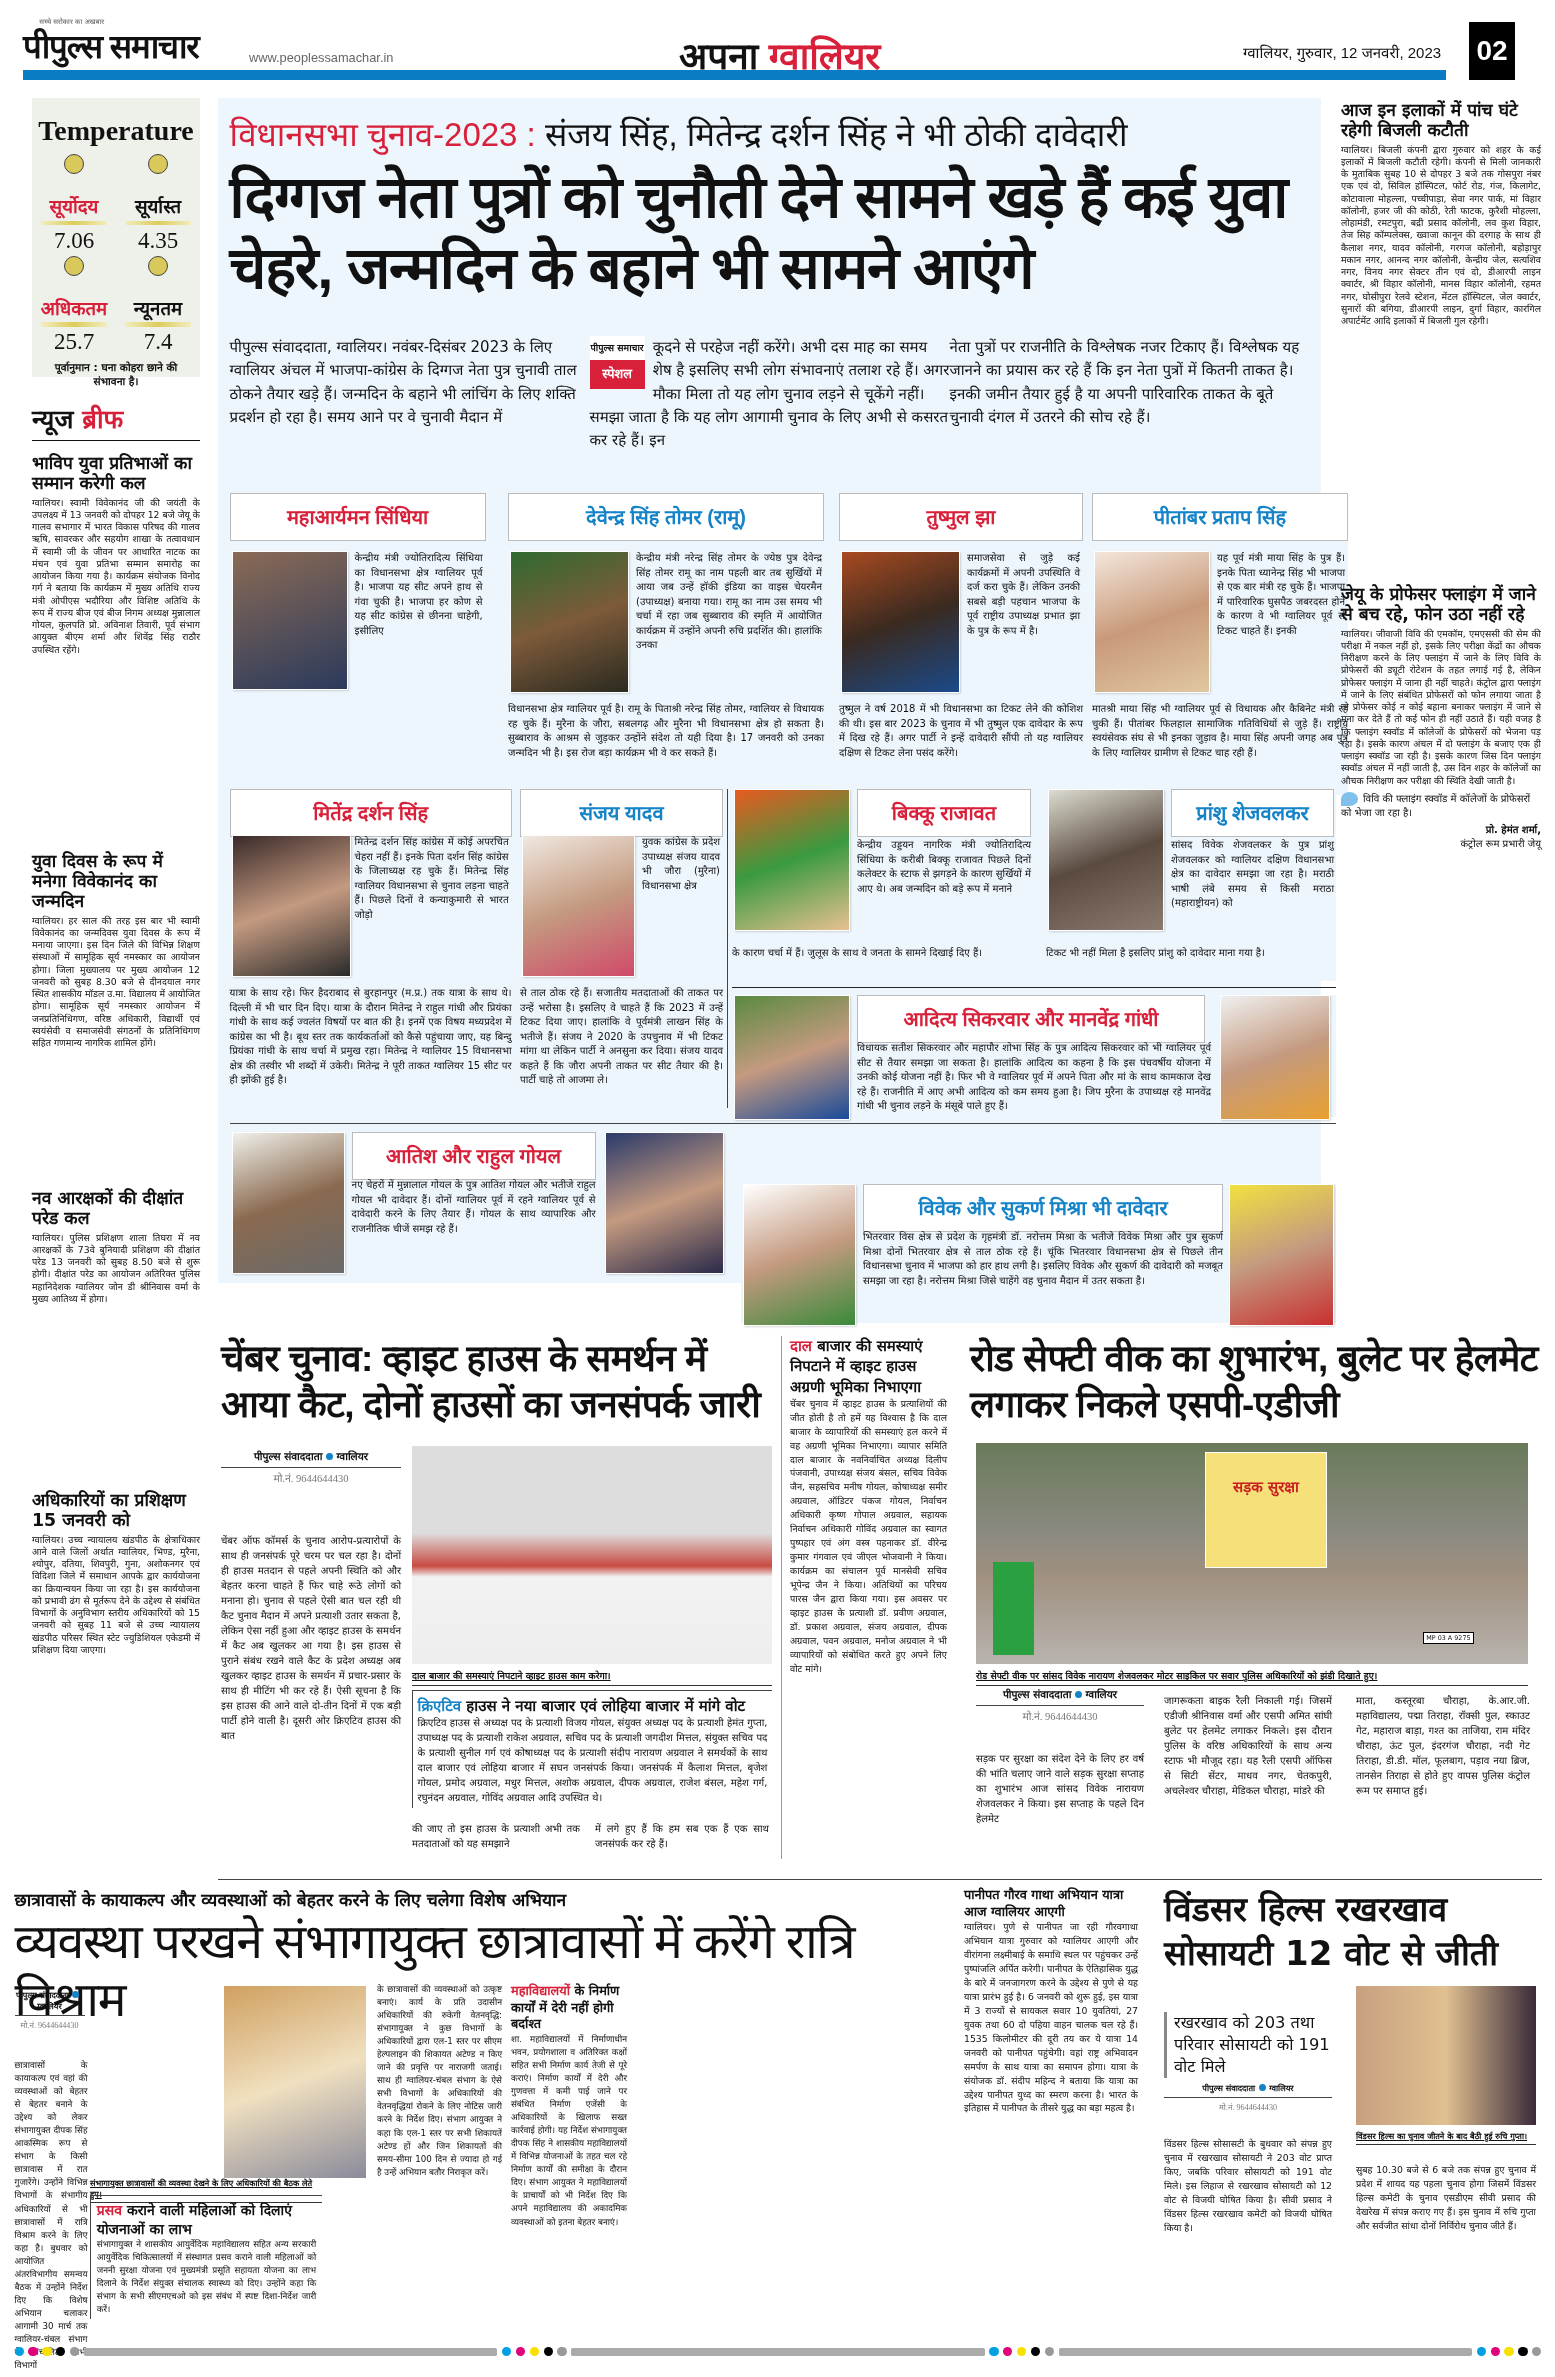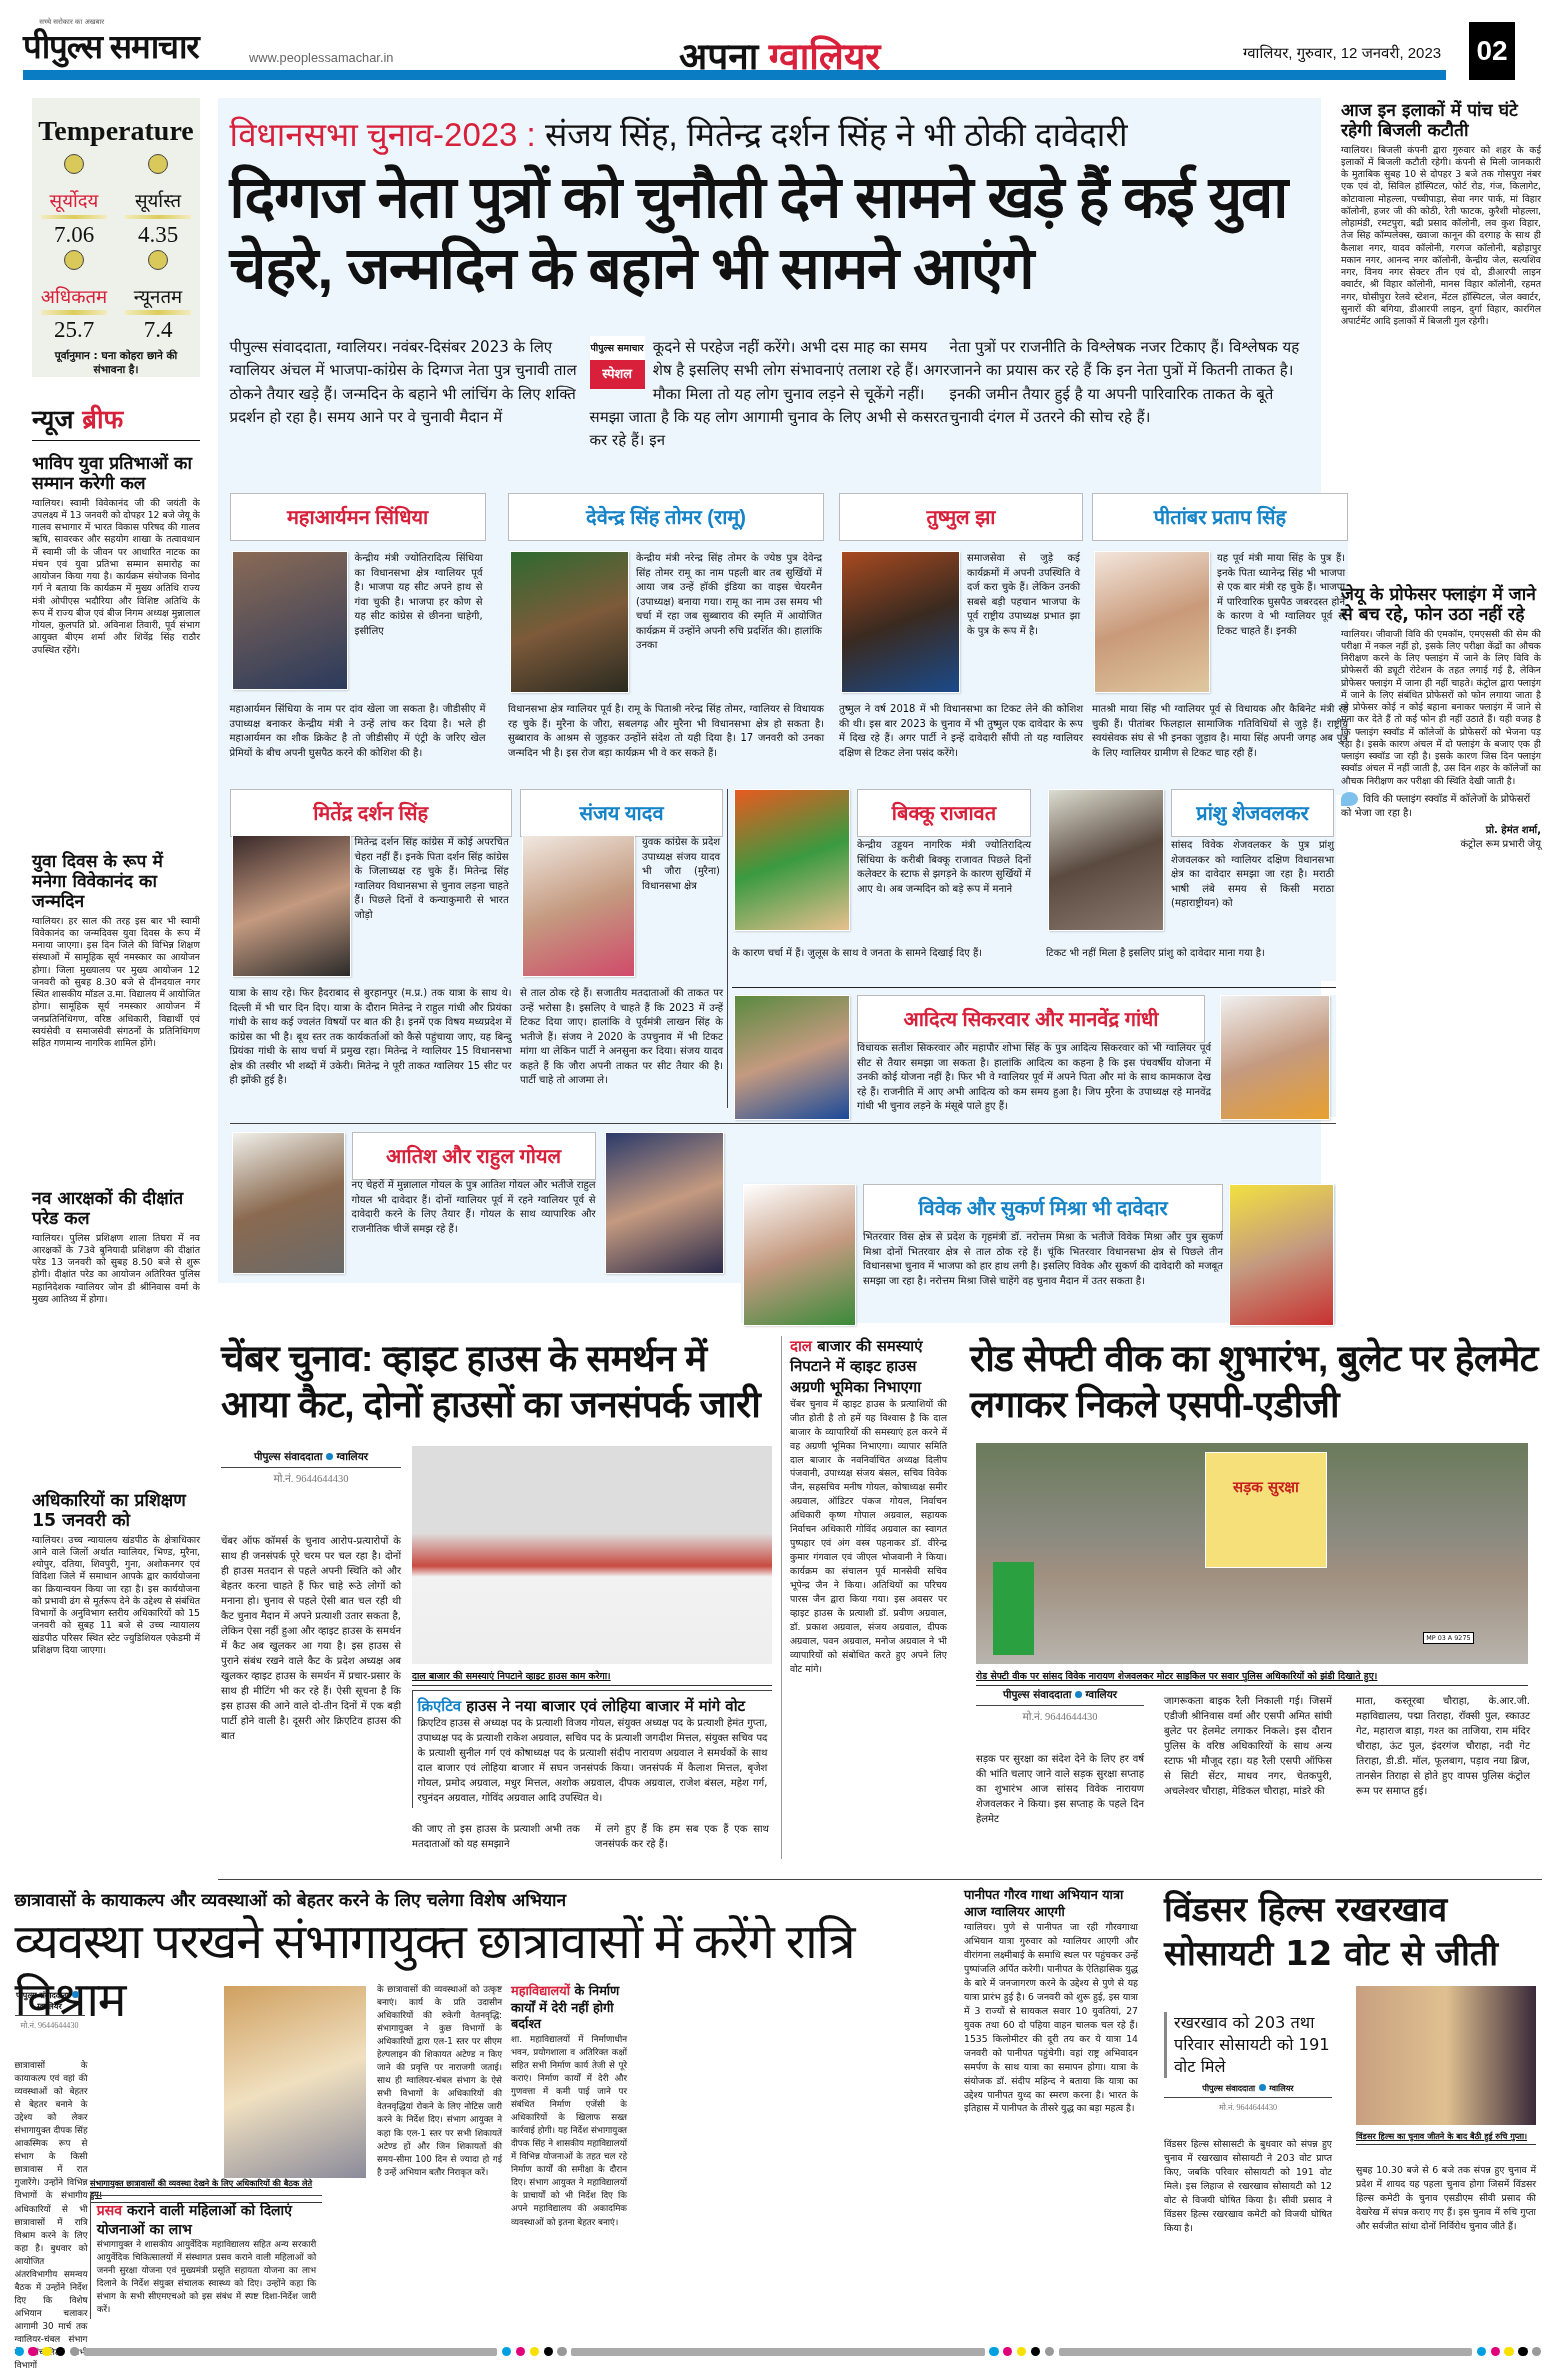--- a/index.html
+++ b/index.html
@@ -10,21 +10,21 @@
 .site{left:226px;top:33px;font-size:12.8px;color:#666;font-family:"Liberation Sans",sans-serif}
 .section-title{left:656px;top:11.6px;font-size:37px;font-weight:bold;font-family:"Liberation Sans",sans-serif}
 .section-title .red{color:#d8203a}
 .dateline{left:1220px;top:24.4px;font-size:15px;font-family:"Liberation Sans",sans-serif}
 .pageno{left:1446px;top:4.6px;width:46px;height:58px;background:#000;color:#fff;font-size:28px;font-weight:bold;display:flex;align-items:center;justify-content:center;font-family:"Liberation Sans",sans-serif}
 .bluebar{left:23px;top:71px;width:1423px;height:9.3px;background:#0a7cc4}
 .temp-box{left:32px;top:98px;width:168px;height:279px;background:#eef0ea;text-align:center;padding-top:17.4px}
 .temp-box h2{font-family:"Liberation Serif",serif;font-size:28px;font-weight:bold}
 .temp-grid{display:grid;grid-template-columns:1fr 1fr;row-gap:2.3px;margin-top:7px}
 .sun{width:20px;height:20px;border-radius:50%;background:#d9c95a;border:1.2px solid #444;margin:0 auto}
-.tlabel{font-size:18.6px;font-weight:normal;margin-top:13px}
+.tlabel{font-size:18.6px;font-weight:bold;margin-top:19px}
 .tlabel.red{color:#d8203a}
 .tbar{height:4.6px;margin:2.3px 9.3px;background:linear-gradient(90deg,#f2ecc0,#dccd5a,#f2ecc0)}
 .tval{font-family:"Liberation Serif",serif;font-size:23px}
 .forecast{font-size:10.5px;font-weight:bold;margin-top:4.6px;padding:0 8.1px}
 .brief-head{left:32px;top:401px;width:168px;font-size:25.6px;font-weight:bold;border-bottom:1.7px solid #111;padding-bottom:3.5px}
 .brief-head .red{color:#d8203a}
 .brief{left:32px;width:168px}
 .brief h3{font-size:17.4px;font-weight:bold;line-height:1.15;margin-bottom:3.5px}
 .brief p{font-size:9.3px;line-height:1.32;text-align:justify}
 .lead-wrap{left:218px;top:98px;width:1103px;height:1185px;background:#eef6fd}
@@ -130,21 +130,20 @@
           <div class="top">पीपुल्स समाचार</div>
           <div class="bot">स्पेशल</div>
         </div><span>कूदने से परहेज नहीं करेंगे। अभी दस माह का समय शेष है इसलिए सभी लोग संभावनाएं तलाश रहे हैं। अगर मौका मिला तो यह लोग चुनाव लड़ने से चूकेंगे नहीं। समझा जाता है कि यह लोग आगामी चुनाव के लिए अभी से कसरत कर रहे हैं। इन</span></div>
     <div>नेता पुत्रों पर राजनीति के विश्लेषक नजर टिकाए हैं। विश्लेषक यह जानने का प्रयास कर रहे हैं कि इन नेता पुत्रों में कितनी ताकत है। इनकी जमीन तैयार हुई है या अपनी पारिवारिक ताकत के बूते चुनावी दंगल में उतरने की सोच रहे हैं।</div>
   </div>
 
   <div class="card" style="left:11.6px;top:395px;width:256px;height:302px">
     <div class="nm red">महाआर्यमन सिंधिया</div>
     <div class="photo" style="left:2.3px;top:58px;width:116px;height:139px;background:linear-gradient(160deg,#8a6a55,#2b3a5c)"></div>
     <p style="position:absolute;left:125px;top:58px;width:128px">केन्द्रीय मंत्री ज्योतिरादित्य सिंधिया का विधानसभा क्षेत्र ग्वालियर पूर्व है। भाजपा यह सीट अपने हाथ से गंवा चुकी है। भाजपा हर कोण से यह सीट कांग्रेस से छीनना चाहेगी, इसीलिए</p>
-    <p style="position:absolute;left:0;top:209px;width:256px">महाआर्यमन सिंधिया के नाम पर दांव खेला जा सकता है। जीडीसीए में उपाध्यक्ष बनाकर केन्द्रीय मंत्री ने उन्हें लांच कर दिया है। भले ही महाआर्यमन का शौक क्रिकेट है तो जीडीसीए में एंट्री के जरिए खेल प्रेमियों के बीच अपनी घुसपैठ करने की कोशिश की है।</p>
   </div>
   <div class="card" style="left:290px;top:395px;width:316px;height:302px">
     <div class="nm blue">देवेन्द्र सिंह तोमर (रामू)</div>
     <div class="photo" style="left:2.3px;top:58px;width:119px;height:142px;background:linear-gradient(160deg,#2f6a30,#7d5a3a,#2a2a20)"></div>
     <p style="position:absolute;left:128px;top:58px;width:186px">केन्द्रीय मंत्री नरेन्द्र सिंह तोमर के ज्येष्ठ पुत्र देवेन्द्र सिंह तोमर रामू का नाम पहली बार तब सुर्खियों में आया जब उन्हें हॉकी इंडिया का वाइस चेयरमैन (उपाध्यक्ष) बनाया गया। रामू का नाम उस समय भी चर्चा में रहा जब सुब्बाराव की स्मृति में आयोजित कार्यक्रम में उन्होंने अपनी रुचि प्रदर्शित की। हालांकि उनका</p>
     <p style="position:absolute;left:0;top:209px;width:316px">विधानसभा क्षेत्र ग्वालियर पूर्व है। रामू के पिताश्री नरेन्द्र सिंह तोमर, ग्वालियर से विधायक रह चुके हैं। मुरैना के जौरा, सबलगढ़ और मुरैना भी विधानसभा क्षेत्र हो सकता है। सुब्बाराव के आश्रम से जुड़कर उन्होंने संदेश तो यही दिया है। 17 जनवरी को उनका जन्मदिन भी है। इस रोज बड़ा कार्यक्रम भी वे कर सकते हैं।</p>
   </div>
   <div class="card" style="left:621px;top:395px;width:244px;height:302px">
     <div class="nm red">तुष्मुल झा</div>
     <div class="photo" style="left:2.3px;top:58px;width:119px;height:142px;background:linear-gradient(160deg,#a84a20,#3a2a20,#1a4a8a)"></div>

